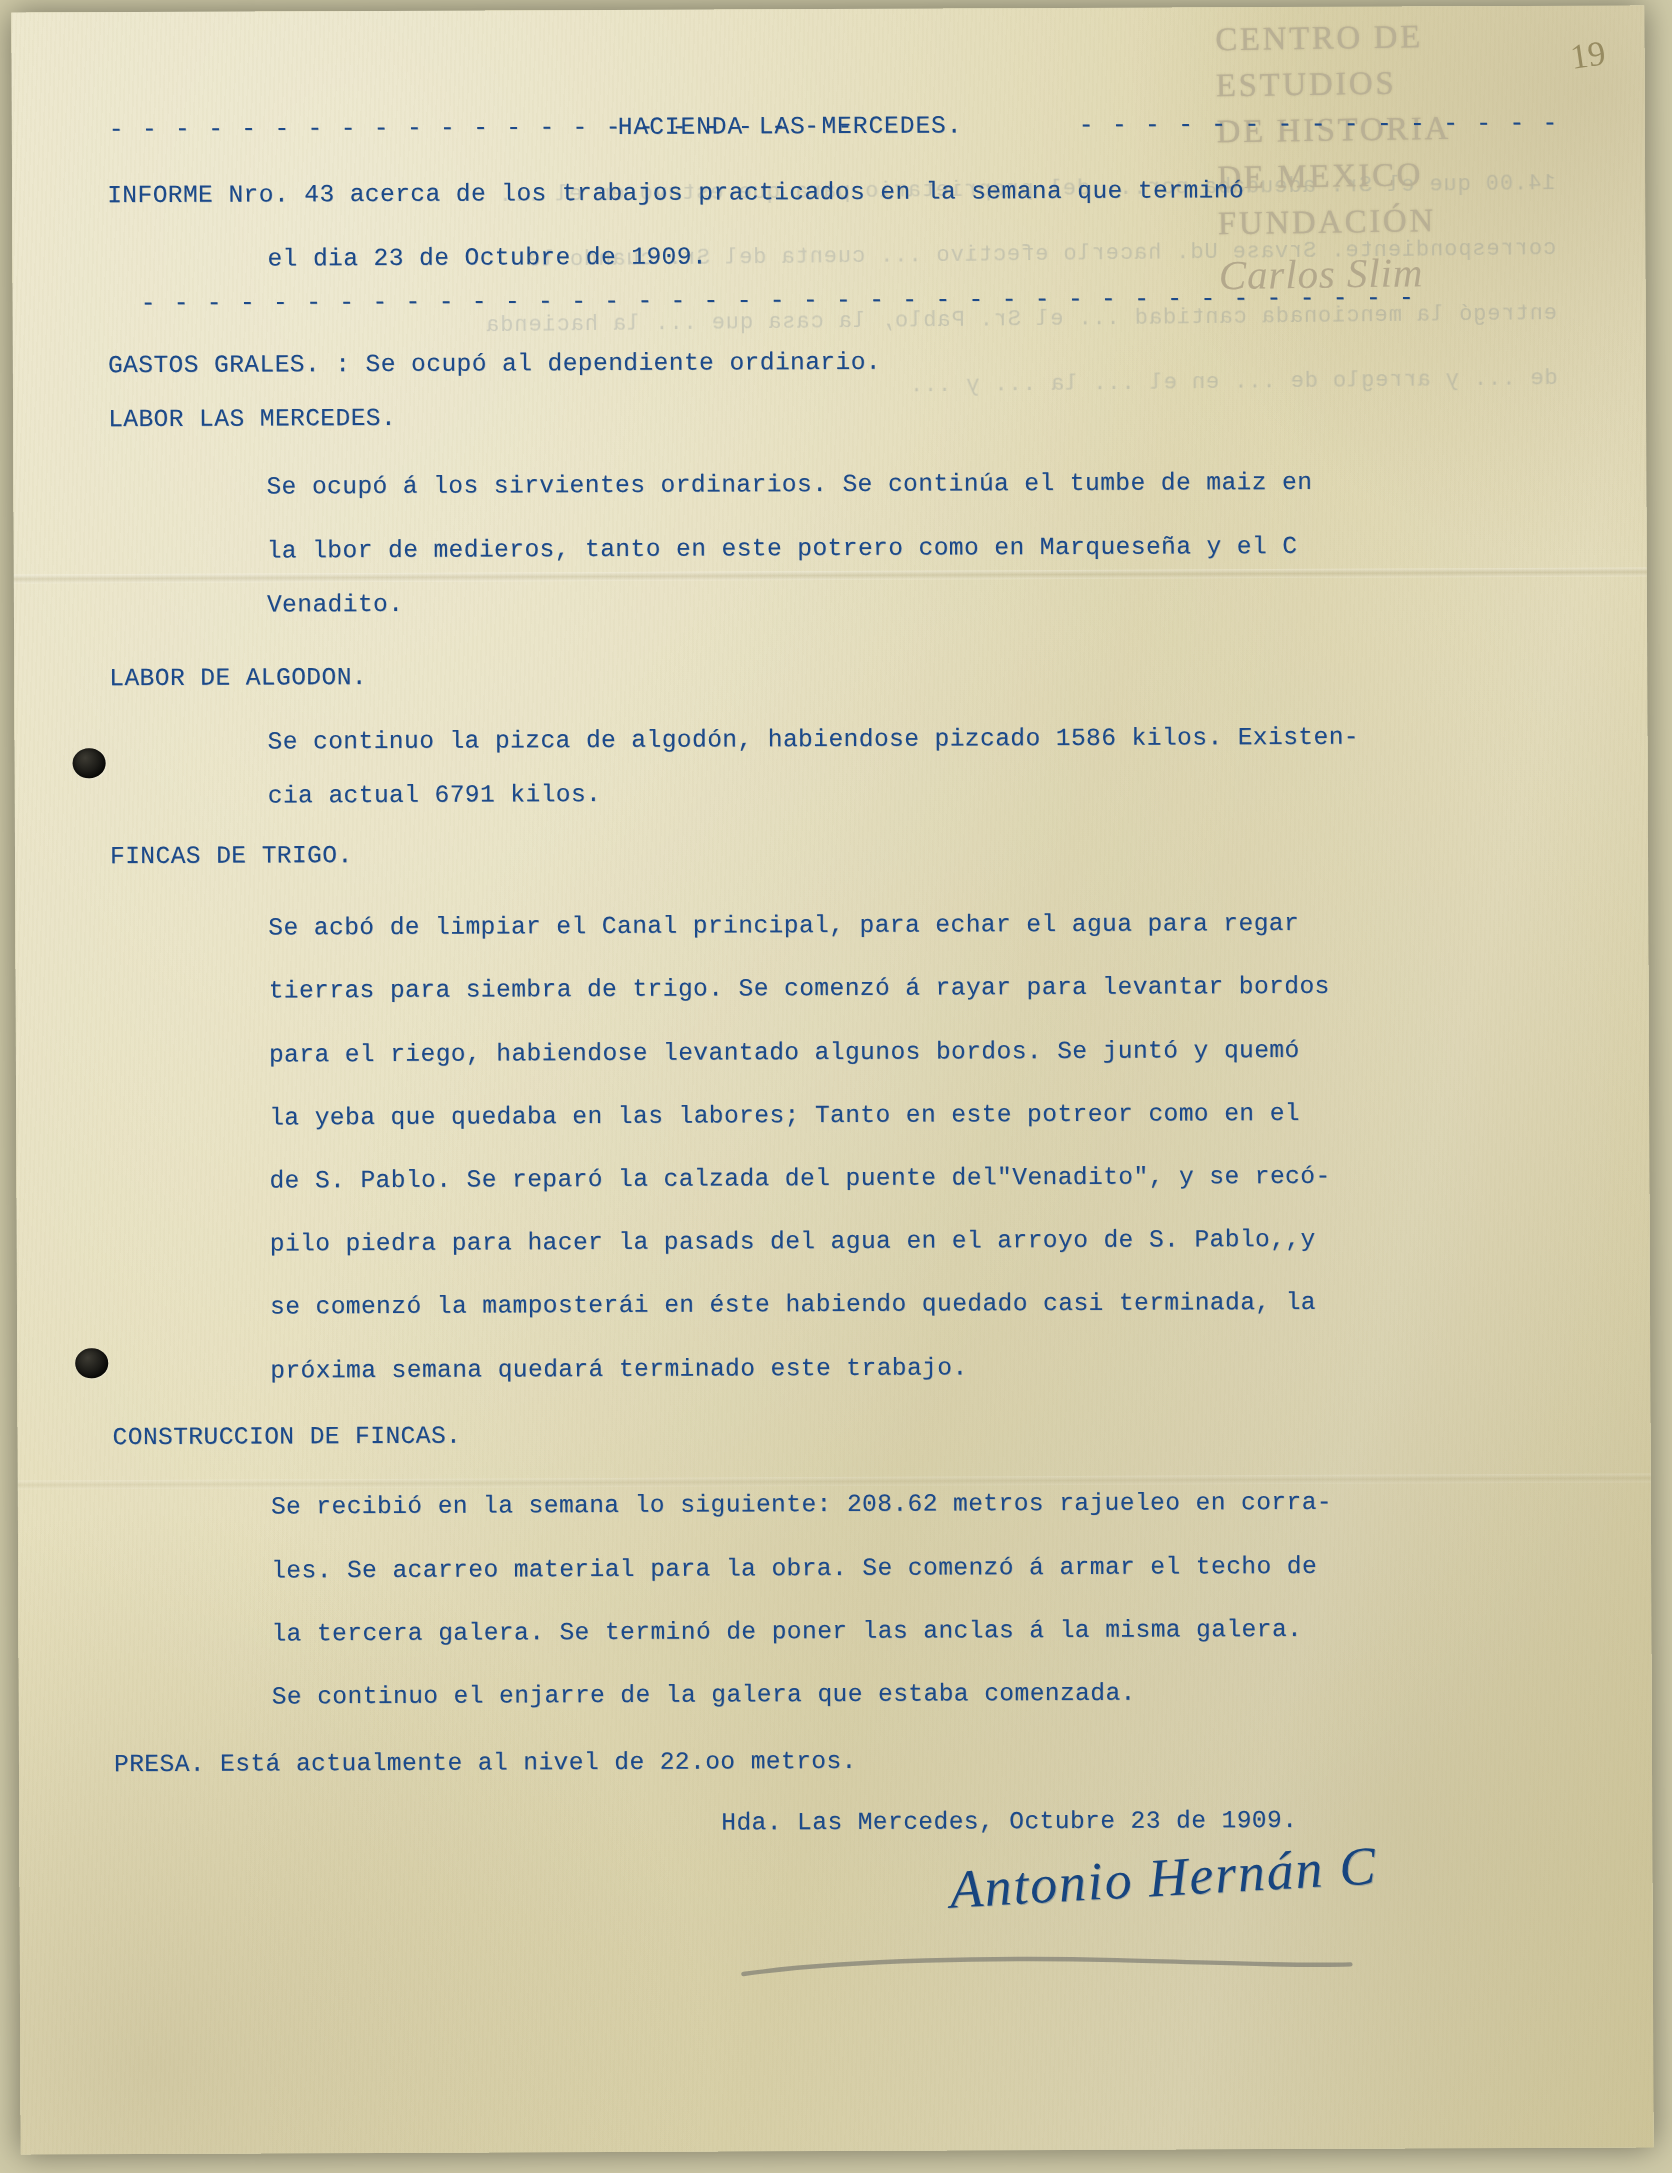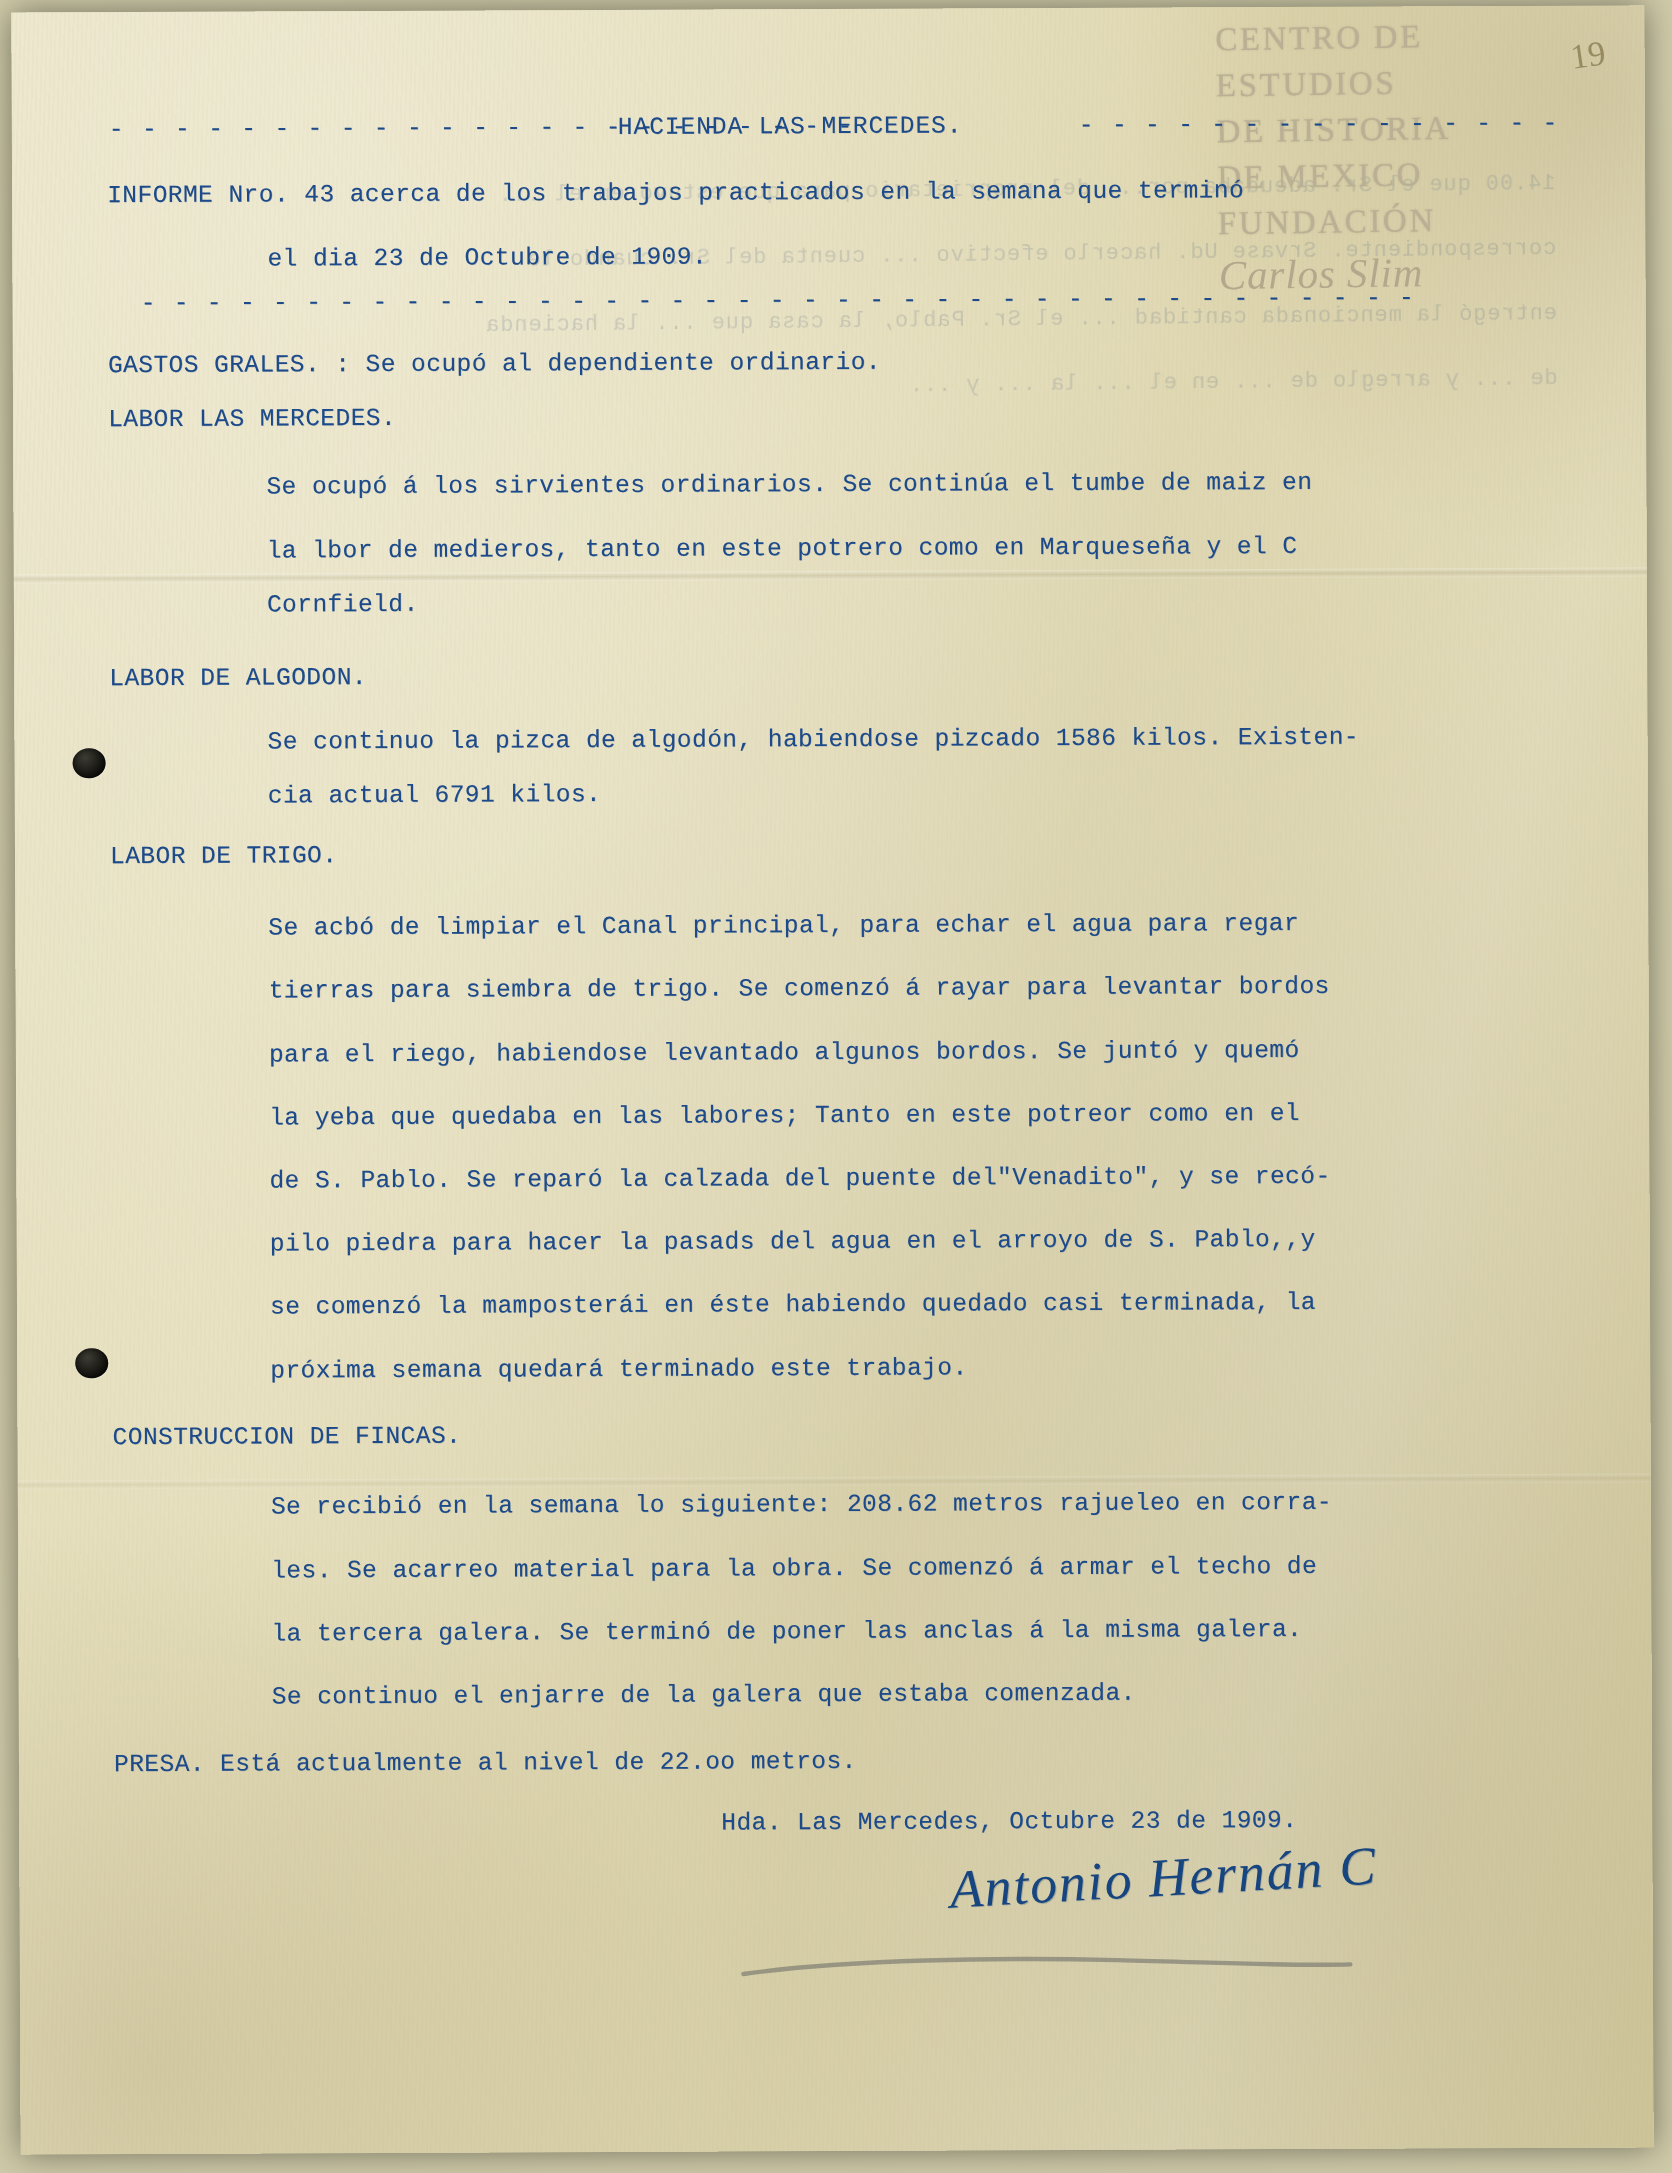--- a/index.html
+++ b/index.html
@@ -205,27 +205,27 @@
       <div class="ln" style="left:95px; top:171px;">INFORME Nro. 43 acerca de los trabajos practicados en la semana que terminó</div>
       <div class="ln" style="left:255px; top:235px;">el dia 23 de Octubre de 1909.</div>
 
       <div class="ln rule" style="left:128px; top:279px;">- - - - - - - - - - - - - - - - - - - - - - - - - - - - - - - - - - - - - - -</div>
 
       <div class="ln" style="left:95px; top:341px;">GASTOS GRALES. : Se ocupó al dependiente ordinario.</div>
 
       <div class="ln" style="left:95px; top:395px;">LABOR LAS MERCEDES.</div>
       <div class="ln" style="left:253px; top:463px;">Se ocupó á los sirvientes ordinarios. Se continúa el tumbe de maiz en</div>
       <div class="ln" style="left:253px; top:527px;">la lbor de medieros, tanto en este potrero como en Marqueseña y el C</div>
-      <div class="ln" style="left:253px; top:581px;">Cornfield.</div>
+      <div class="ln" style="left:253px; top:581px;">Venadito.</div>
 
       <div class="ln" style="left:95px; top:654px;">LABOR DE ALGODON.</div>
       <div class="ln" style="left:253px; top:718px;">Se continuo la pizca de algodón, habiendose pizcado 1586 kilos. Existen-</div>
       <div class="ln" style="left:253px; top:772px;">cia actual 6791 kilos.</div>
 
-      <div class="ln" style="left:95px; top:832px;">LABOR DE TRIGO.</div>
+      <div class="ln" style="left:95px; top:832px;">FINCAS DE TRIGO.</div>
       <div class="ln" style="left:253px; top:904px;">Se acbó de limpiar el Canal principal, para echar el agua para regar</div>
       <div class="ln" style="left:253px; top:967px;">tierras para siembra de trigo. Se comenzó á rayar para levantar bordos</div>
       <div class="ln" style="left:253px; top:1031px;">para el riego, habiendose levantado algunos bordos. Se juntó y quemó</div>
       <div class="ln" style="left:253px; top:1094px;">la yeba que quedaba en las labores; Tanto en este potreor como en el</div>
       <div class="ln" style="left:253px; top:1157px;">de S. Pablo. Se reparó la calzada del puente del"Venadito", y se recó-</div>
       <div class="ln" style="left:253px; top:1220px;">pilo piedra para hacer la pasads del agua en el arroyo de S. Pablo,,y</div>
       <div class="ln" style="left:253px; top:1283px;">se comenzó la mamposterái en éste habiendo quedado casi terminada, la</div>
       <div class="ln" style="left:253px; top:1347px;">próxima semana quedará terminado este trabajo.</div>
 
       <div class="ln" style="left:95px; top:1413px;">CONSTRUCCION DE FINCAS.</div>

